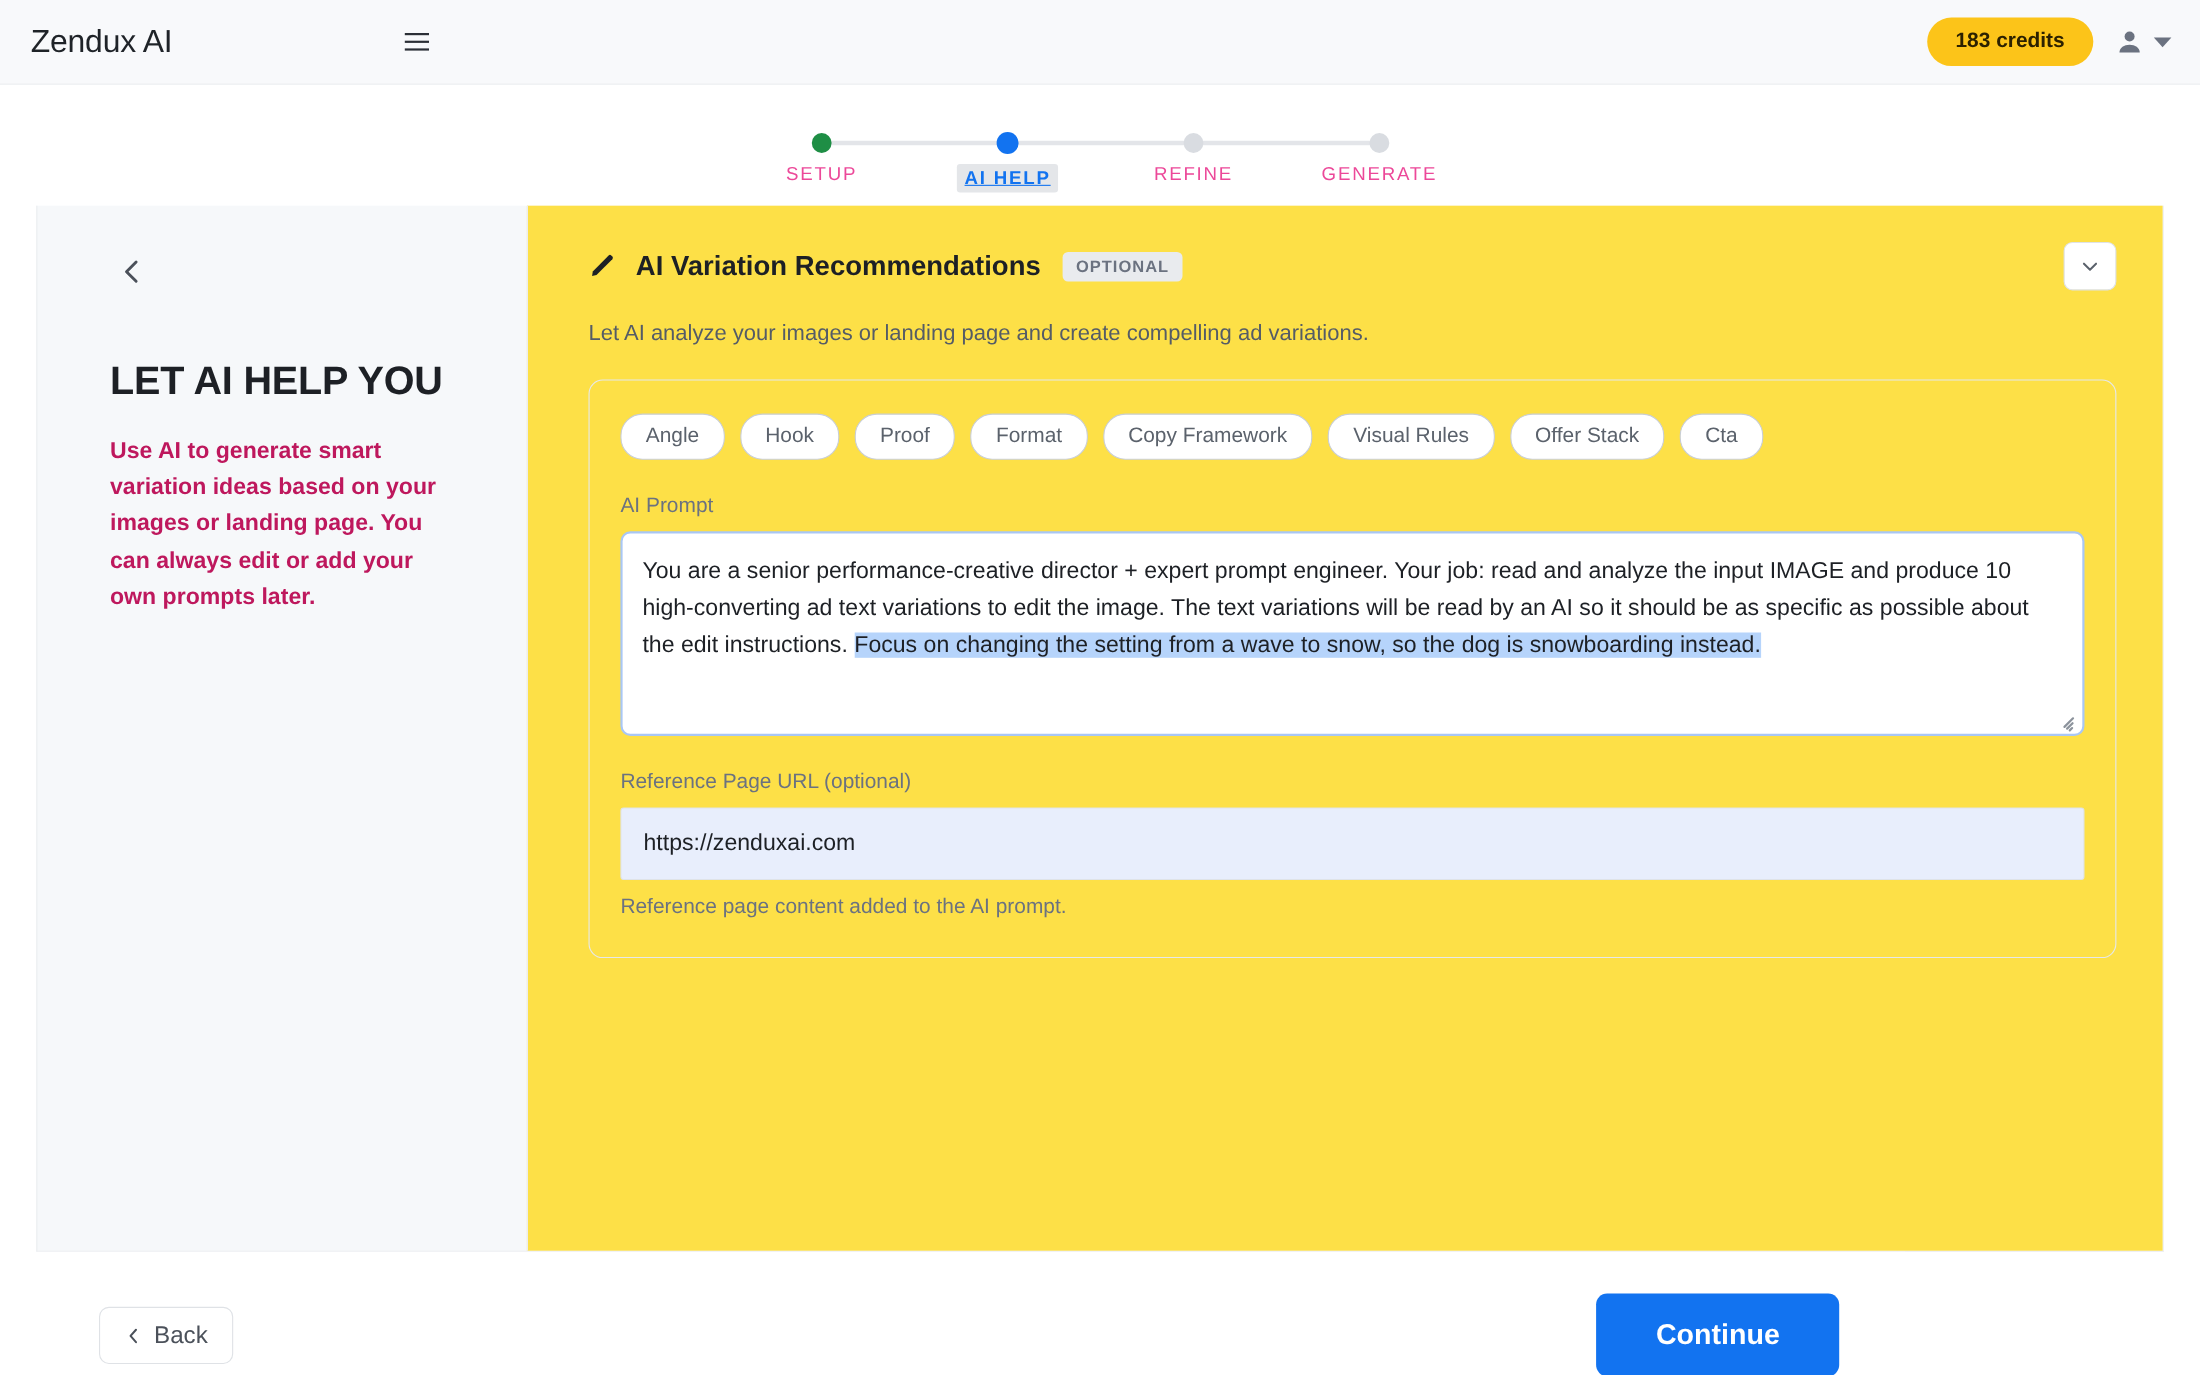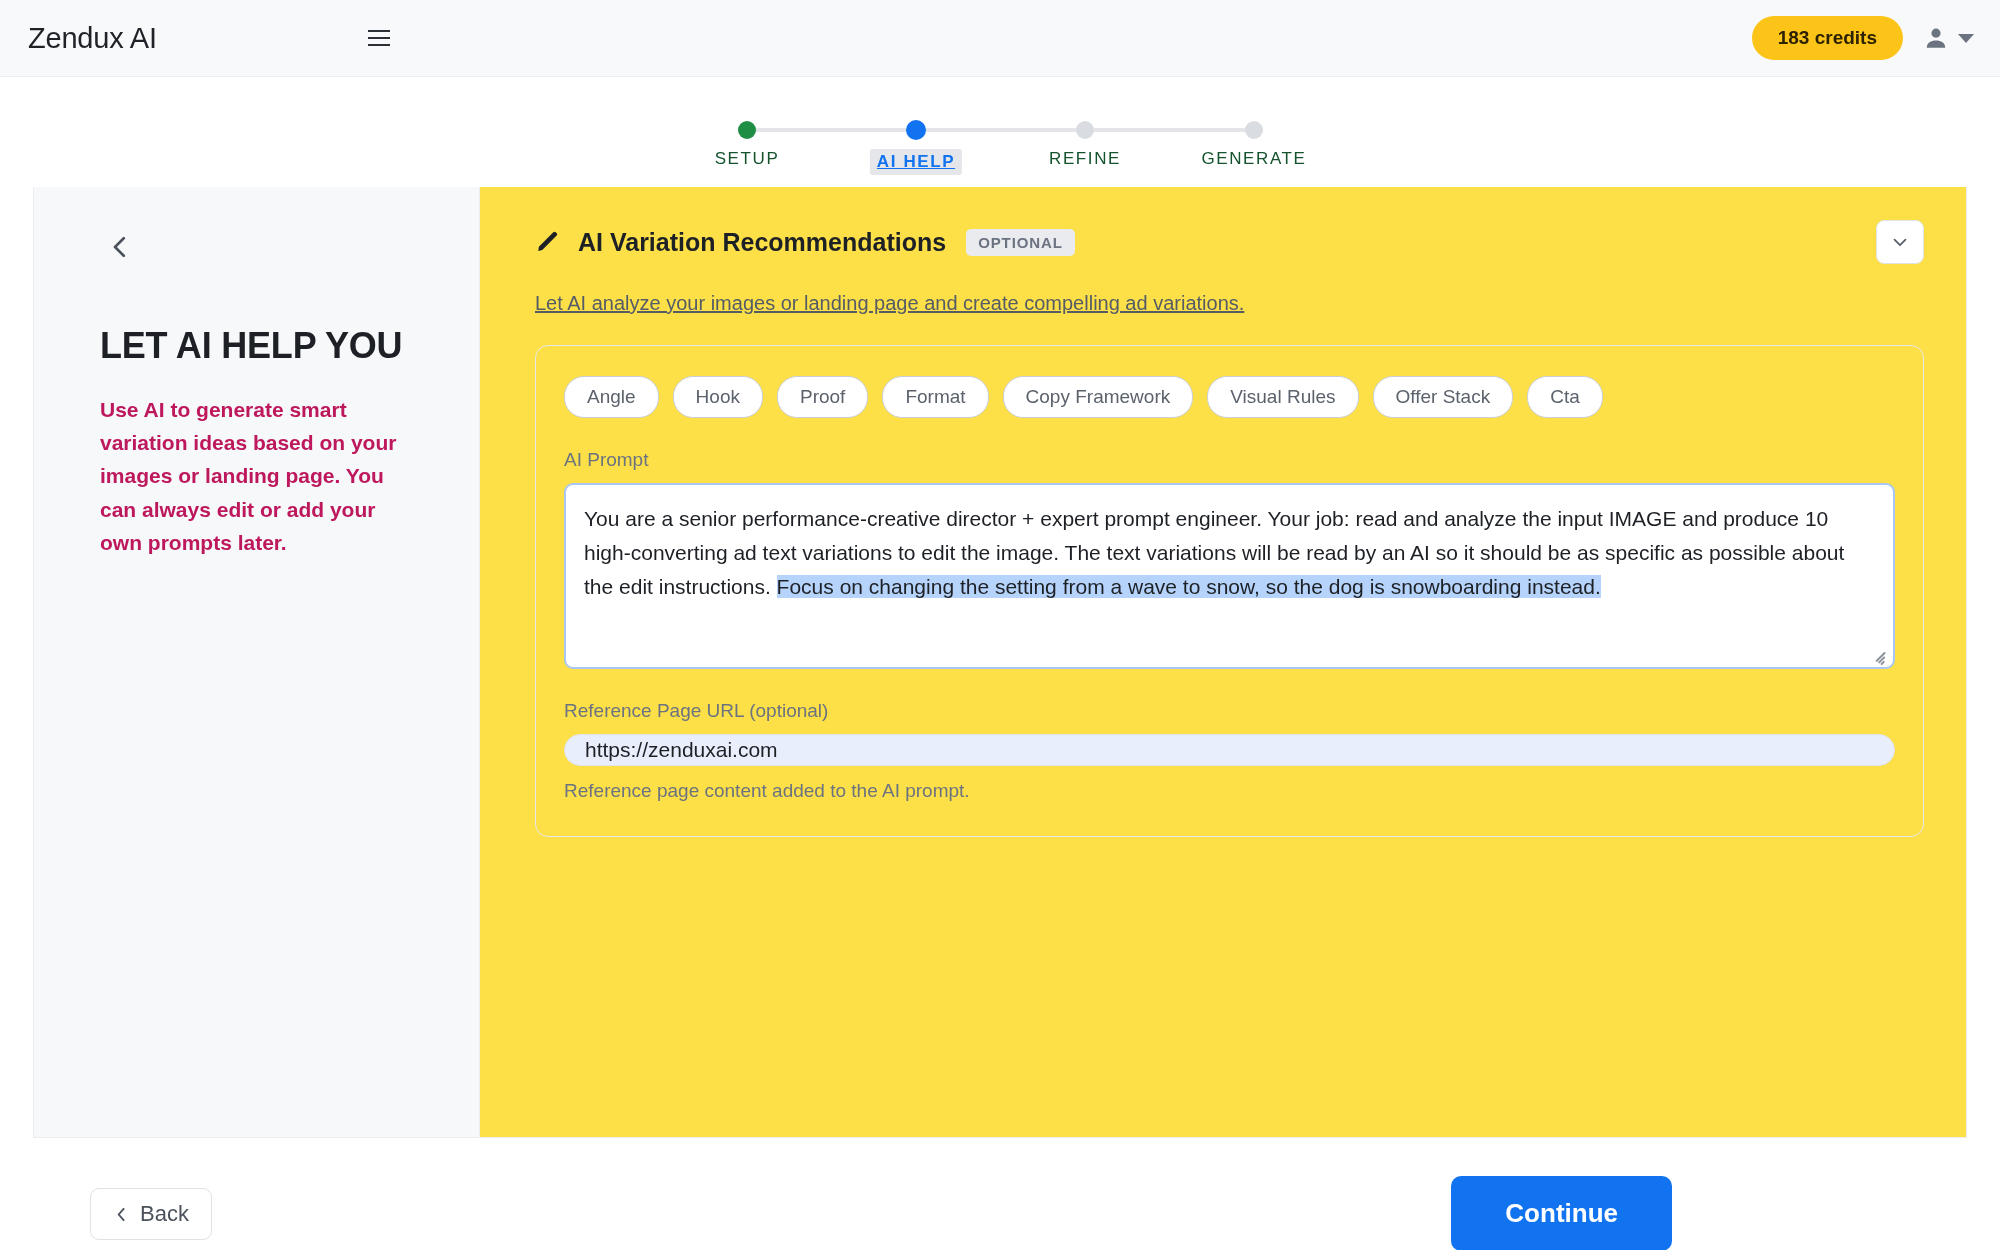--- a/index.html
+++ b/index.html
@@ -73,21 +73,21 @@
     transform:translateX(-50%);
     cursor:pointer;
   }
   .dot.done{ background:#1e8e45; }
   .dot.current{ background:#1273f0; width:20px; height:20px; top:23px; }
   .dot.todo{ background:#d9dce1; }
   .stepLbl{
     position:absolute; top:52px;
     transform:translateX(-50%);
     font-size:17px; letter-spacing:1.6px;
-    color:#14532d; white-space:nowrap;
+    color:#ec4899; white-space:nowrap;
     cursor:pointer;
   }
   .stepLbl.active{
     color:#1273f0; font-weight:700;
     background:#e4e6e9; padding:3px 7px; border-radius:3px;text-decoration:underline;
   }
 
   
   .content{
     position:absolute; left:33px; top:187px;
@@ -141,21 +141,21 @@
   .collapse{
     margin-left:auto;
     width:48px;height:44px;
     border:1px solid #dfe2e6; border-radius:8px;
     background:#fff;
     display:flex;align-items:center;justify-content:center;
     cursor:pointer;
   }
   .card-sub{
     margin:28px 0 0 0;
-    font-size:20px; color:#555c66;text-decoration:underline;
+    font-size:20px; color:#555c66;
   }
 
   .panel{
     margin-top:30px;
     border:1px solid #e6e8eb;
     border-radius:13px;
     padding:30px 28px 34px 28px;
   }
   .chips{
     display:flex; flex-wrap:wrap; gap:14px;
@@ -200,23 +200,23 @@
     position:absolute; right:0; background:#8c939c; height:1.5px; border-radius:1px;
     transform:rotate(-45deg);
   }
   .grip i:nth-child(1){ width:13px; bottom:4px; right:-1px;}
   .grip i:nth-child(2){ width:9px;  bottom:1px; right:0px;}
   .grip i:nth-child(3){ width:5px;  bottom:-2px;right:1px;}
 
   .urlinput{
     width:100%;
     border:1px solid #dfe3e8;
-    border-radius:19px;
+    border-radius:3px;
     background:#e8eefc;
-    padding:3px 20px;
+    padding:20px 20px;
     font-size:21px;
     color:#1d2025;
     outline:none;
   }
   .hint{
     margin-top:14px;
     font-size:19px; color:#6b7280;
   }
 
   

